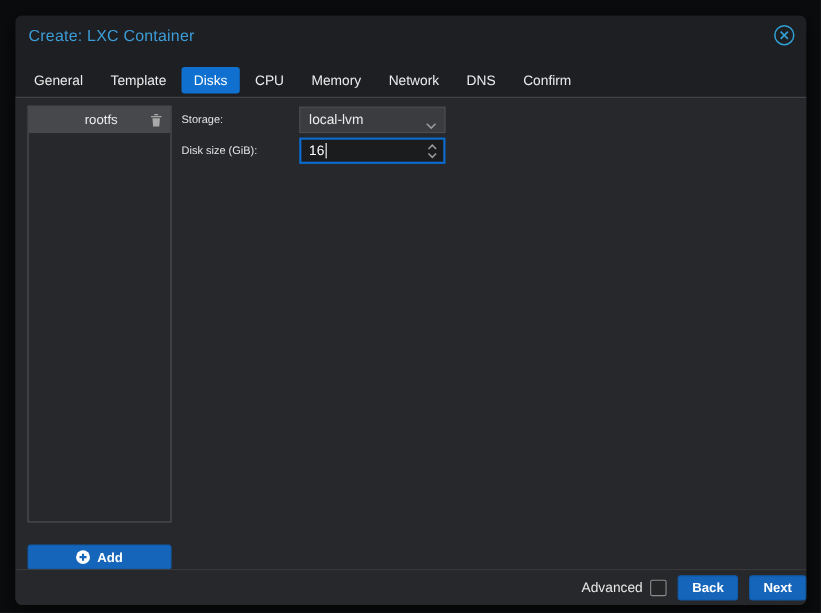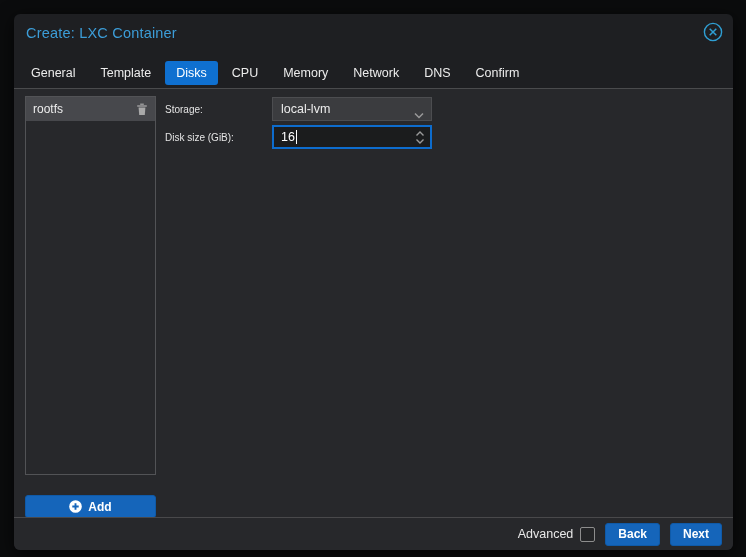--- a/index.html
+++ b/index.html
@@ -60,39 +60,39 @@
     border:1px solid #525356;
     background:#27282b;
   }
   .disk-item {
     height:24px;
     background:#47484c;
     display:flex; align-items:center;
     padding:0 7px;
     cursor:pointer;
   }
-  .disk-item-label { font-size:12px; color:#ededed; flex:1; }
+  .disk-item-label { font-size:12px; color:#ededed; flex:1;margin-left:44px; }
   .trash { display:flex; align-items:center; cursor:pointer; }
   .add-btn {
     position:absolute; left:11px; top:406px;
     width:131px; height:23px;
     background:#1565ba;
     border:1px solid #0f5aa8;
     border-radius:3px;
     display:flex; align-items:center; justify-content:center; gap:6px;
     color:#fff; font-size:12px; font-weight:bold;
     cursor:pointer;
   }
   
   .form-row { position:absolute; left:151px; height:24px; display:flex; align-items:center; }
   .row-storage { top:8px; }
   .row-disksize { top:36px; }
   .form-label { width:107px; font-size:10px; color:#e4e4e4; }
   .field {
-    width:160px; height:24px;
+    width:133px; height:24px;
     display:flex; align-items:center;
     position:relative;
   }
   .combo {
     background:#3b3c3f;
     border:1px solid #4c4d50;
     cursor:pointer;
   }
   .combo-value { font-size:12.5px; color:#ececec; padding-left:8px; flex:1; }
   .combo-trigger { position:absolute; right:6px; top:8px; }
@@ -108,21 +108,21 @@
     display:flex; flex-direction:column; justify-content:center; gap:1px;
     cursor:pointer;
   }
   
   .footer {
     position:absolute; left:0; right:0; bottom:0; height:33px;
     background:#27282b;
     border-top:1px solid #49494b;
     border-radius:0 0 6px 6px;
     display:flex; align-items:center; justify-content:flex-end;
-    padding-right:11px; gap:10px;
+    gap:10px;
   }
   .advanced-wrap { display:flex; align-items:center; gap:7px; }
   .advanced-label { font-size:12.5px; color:#e8e8e8; }
   .checkbox {
     width:15px; height:15px;
     background:#242527;
     border:1px solid #8d8d8d;
     border-radius:2px;
     cursor:pointer;
   }

